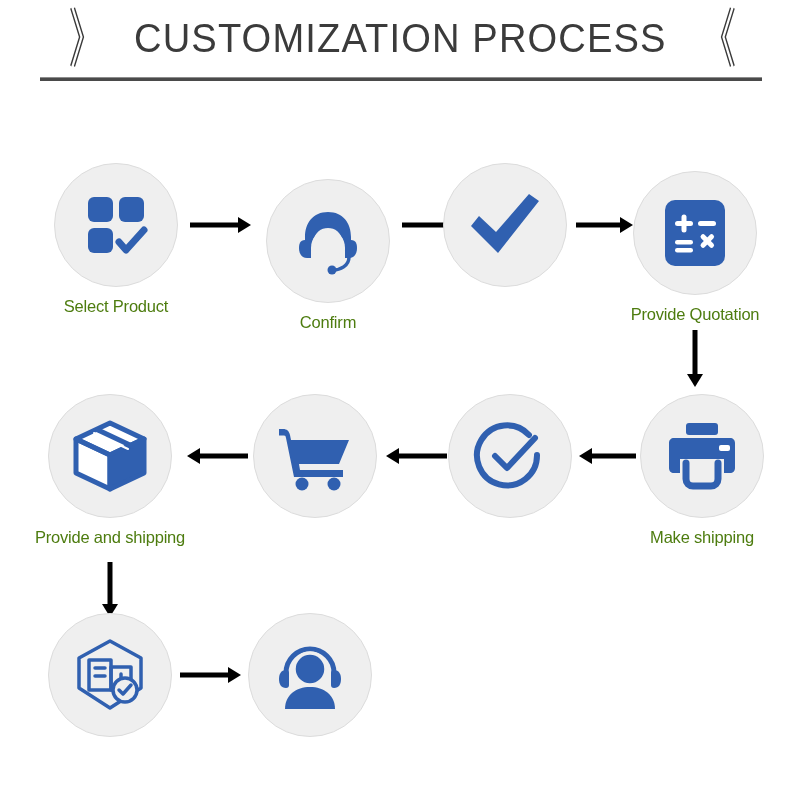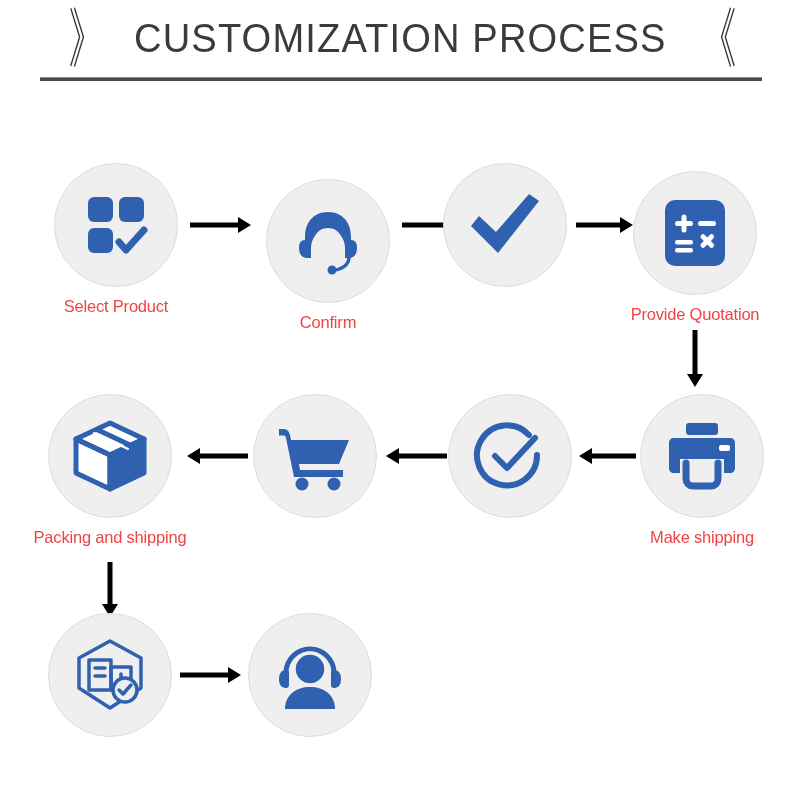--- a/index.html
+++ b/index.html
@@ -83,21 +83,21 @@
     border: 1px solid #dcdcdc;
     display: flex;
     align-items: center;
     justify-content: center;
     box-sizing: border-box;
   }
   .circle svg { display: block; }
   .node-label {
     margin-top: 9px;
     font-size: 16.5px;
-    color: #ef4444;
+    color: #4d7c0f;
     line-height: 1.25;
     font-family: "Liberation Sans", sans-serif;
     letter-spacing: -0.2px;
     white-space: pre-line;
   }
 
   
   .arrow {
     position: absolute;
   }
@@ -212,21 +212,21 @@
         <path d="M38 4 L72 20 L38 36 L4 20 Z" fill="#ffffff"></path>
         <path d="M4 20 L38 36 L38 70 L4 54 Z" fill="#ffffff"></path>
         <path d="M38 4 L72 20 L38 36 L4 20 Z" fill="none" stroke="#3060b0" stroke-width="5" stroke-linejoin="round"></path>
         <path d="M4 20 L38 36 L38 70 L4 54 Z" fill="none" stroke="#3060b0" stroke-width="5" stroke-linejoin="round"></path>
         <path d="M38 36 L72 20 L72 54 L38 70 Z" fill="#3060b0" stroke="#3060b0" stroke-width="5" stroke-linejoin="round"></path>
         <path d="M26 11 L60 27" stroke="#3060b0" stroke-width="5" stroke-linecap="round"></path>
         <path d="M22 14 L56 30" stroke="#ffffff" stroke-width="2" stroke-linecap="round"></path>
       </svg>
     </span>
   </div>
-  <div class="node-label">Packing and shipping</div>
+  <div class="node-label">Provide and shipping</div>
 </div>
 
 <div class="arrow" style="left:186px; top:444px;">
   <svg width="62" height="24" viewBox="0 0 62 24">
     <line x1="14" y1="12" x2="62" y2="12" stroke="#000" stroke-width="5"></line>
     <path d="M14 4 L1 12 L14 20 Z" fill="#000"></path>
   </svg>
 </div>
 
 <div class="node" style="left:235px; top:394px;">

